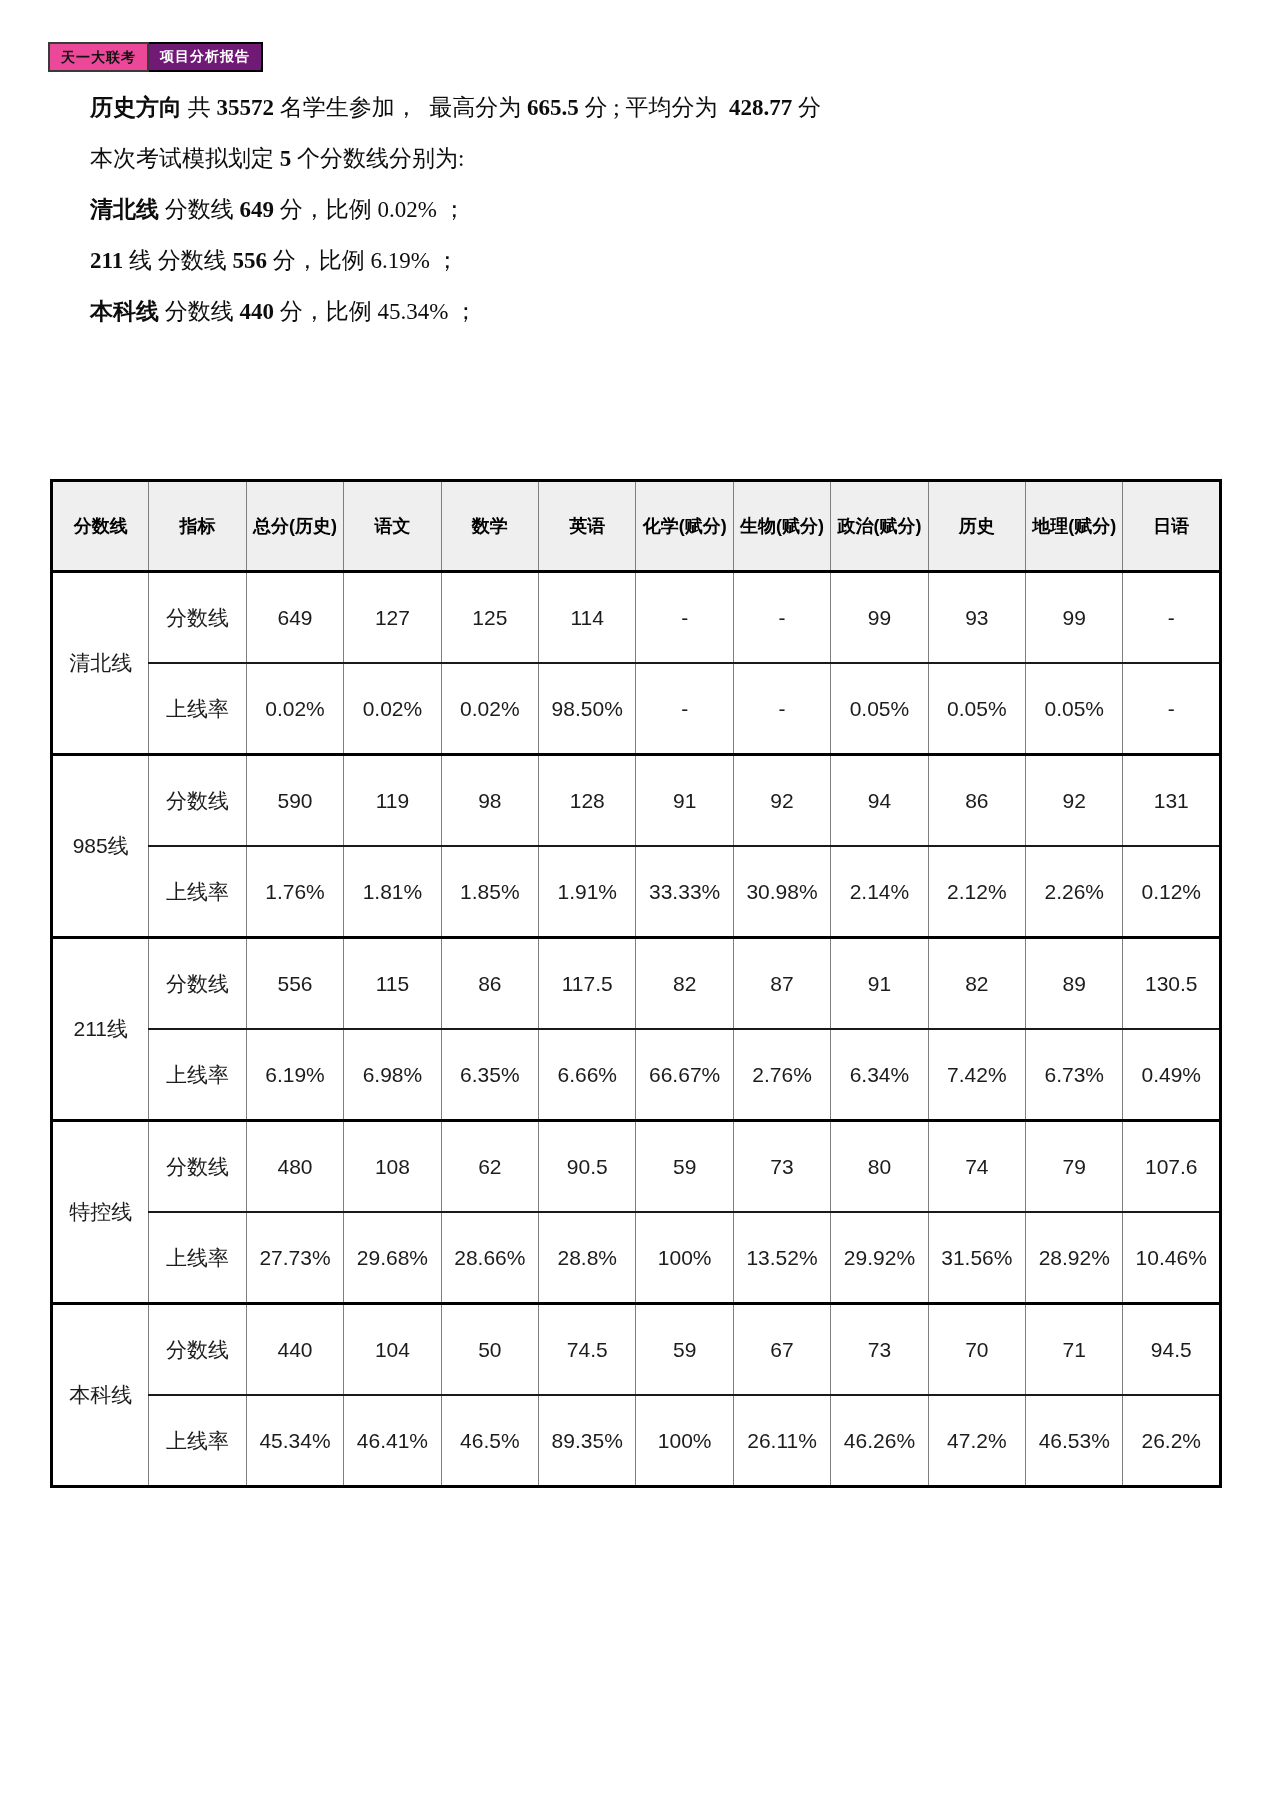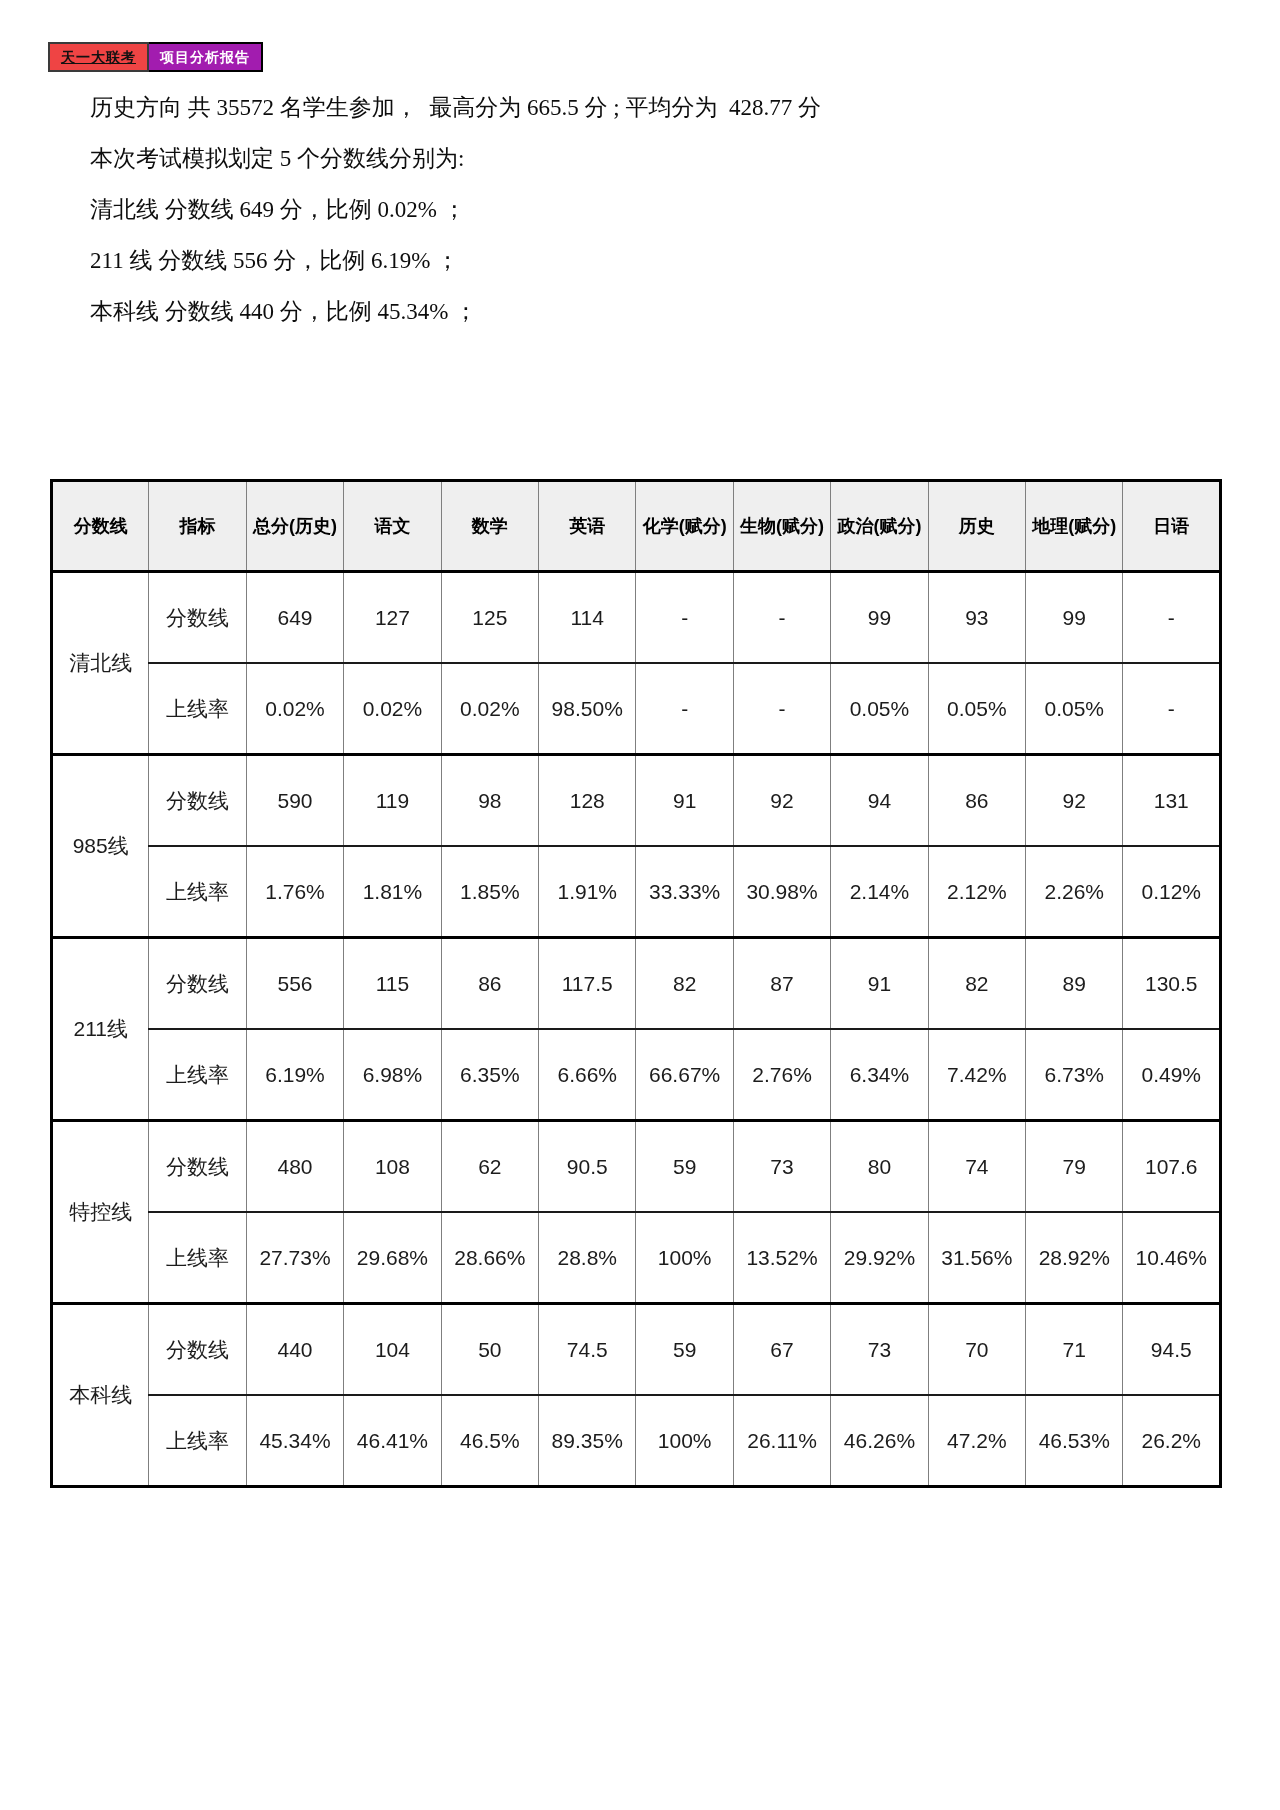--- a/index.html
+++ b/index.html
@@ -4,31 +4,31 @@
 <style>
   html,body{margin:0;padding:0;background:#ffffff;}
   body{
     width:1280px;height:1810px;position:relative;
     font-family:"Liberation Sans","DejaVu Sans",sans-serif;
     color:#111;
   }
   
   .badges{position:absolute;left:48px;top:42px;display:flex;align-items:stretch;}
   .badge{font-size:14px;font-weight:bold;padding:4px 11px;line-height:18px;letter-spacing:1px;}
-  .badge-left{background:#ef4444;color:#111;border:2px solid #3a3a3a;text-decoration:underline;}
-  .badge-right{background:#a21caf;color:#ffffff;border:2px solid #000000;border-left:none;}
+  .badge-left{background:#ec4899;color:#111;border:2px solid #3a3a3a;}
+  .badge-right{background:#701a75;color:#ffffff;border:2px solid #000000;border-left:none;font-family:Liberation Serif, serif;}
 
   
   .intro{
     position:absolute;left:90px;top:82px;
     font-family:"Liberation Serif","DejaVu Serif",serif;
     font-size:23px;color:#0d0d0d;
   }
   .intro .line{height:51px;line-height:51px;white-space:pre;}
-  .intro .seg-b{font-weight:normal;}
+  .intro .seg-b{font-weight:bold;}
 
   
   table.score-table{
     position:absolute;left:50px;top:479px;width:1172px;
     border-collapse:collapse;table-layout:fixed;
     text-align:center;color:#1c1c1c;
     border:3px solid #000;
   }
   .score-table th{
     background:var(--header-bg,#efefef);

